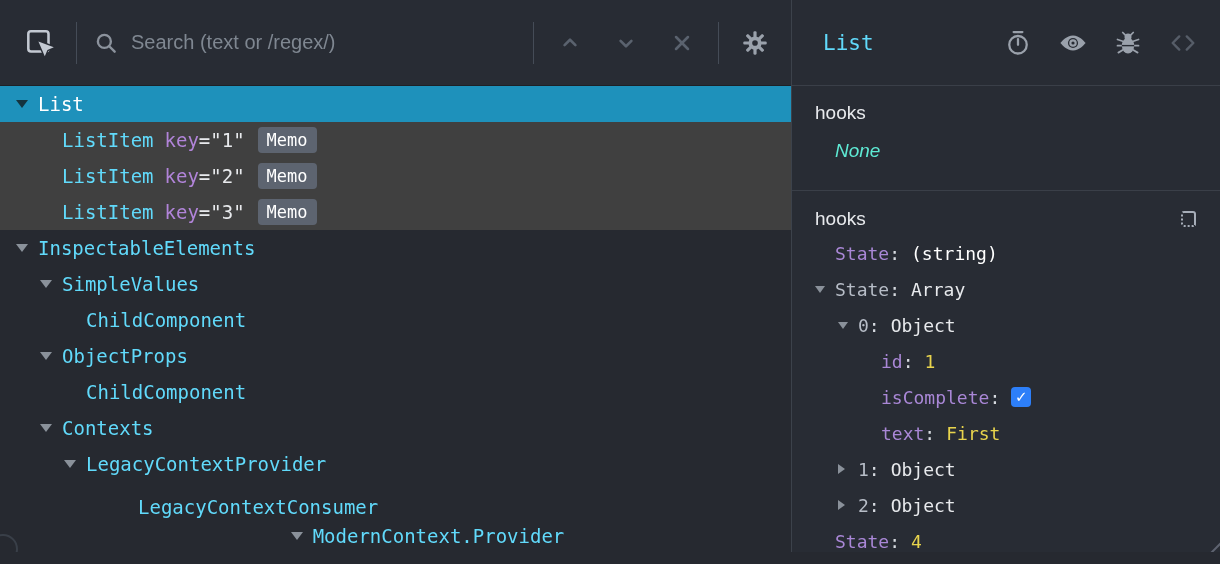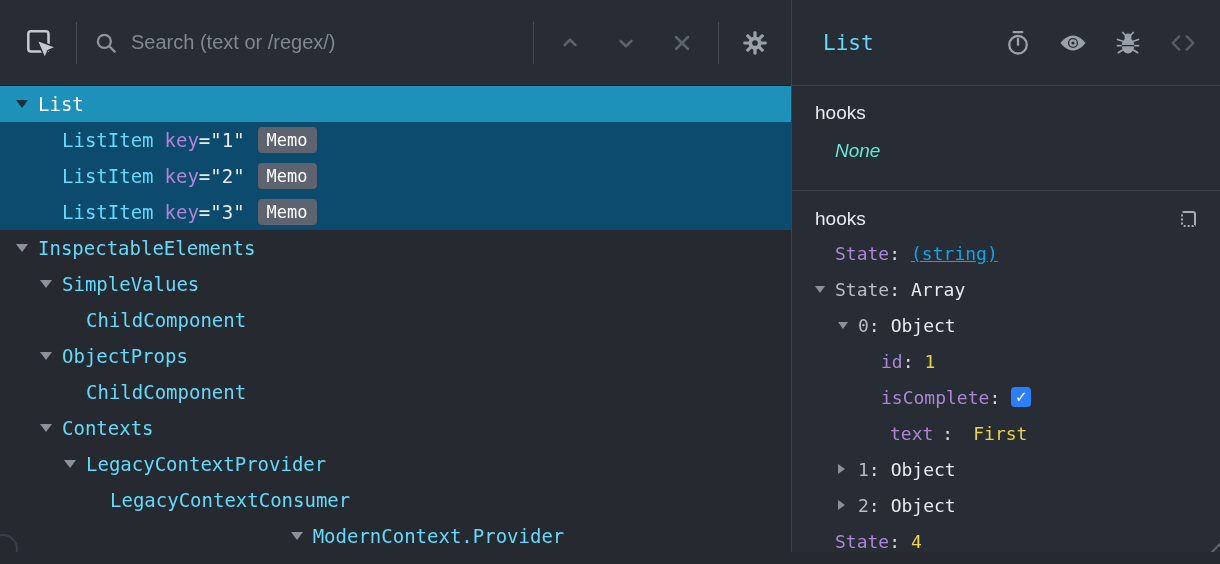--- a/index.html
+++ b/index.html
@@ -17,21 +17,21 @@
   .tb-divider { width:1px; height:42px; background:#454c57; margin:0 16px; }
   .search-wrap { display:flex; align-items:center; flex:1; }
   .search-input { flex:1; background:transparent; border:none; outline:none;
                   font:20px "Liberation Sans", sans-serif; color:#dfe3e8; margin-left:10px; }
   .search-input::placeholder { color:#7f8791; }
   .nav-group { display:flex; align-items:center; gap:16px; }
 
   .tree { flex:1; overflow:hidden; position:relative; }
   .tree-row { height:36px; display:flex; align-items:center; white-space:pre; cursor:pointer;
               font-family:"DejaVu Sans Mono", monospace; font-size:19px; }
-  .tree-row.subtree { background:#0c4a6e; }
+  .tree-row.subtree { background:#404040; }
   .tree-row.selected { background:#1e91bb; }
   .arrow-box { width:22px; min-width:22px; display:flex; align-items:center; }
   .tri { width:0; height:0; display:block; }
   .tri-down  { border-left:6px solid transparent; border-right:6px solid transparent; border-top:8px solid #8a919a; }
   .tri-right { border-top:6px solid transparent; border-bottom:6px solid transparent; border-left:8px solid #8a919a; }
   .selected .tri-down { border-top-color:#14333f; }
   .comp-name { color:#61dafb; }
   .selected .comp-name { color:#ffffff; }
   .attr { margin-left:11px; }
   .key-name { color:#b184d9; }
@@ -61,21 +61,21 @@
   .hook-row { height:36px; display:flex; align-items:center; white-space:pre; cursor:default;
               font-family:"DejaVu Sans Mono", monospace; font-size:18px; }
   .h-arrow-box { width:20px; min-width:20px; display:flex; align-items:center; }
   .h-arrow-box .tri-down  { border-left:5px solid transparent; border-right:5px solid transparent; border-top:7px solid #8a919a; }
   .h-arrow-box .tri-right { border-top:5px solid transparent; border-bottom:5px solid transparent; border-left:7px solid #8a919a; }
   .hname-leaf { color:#a987d6; }
   .hname-exp  { color:#b7bdc7; }
   .colon { color:#d7dbe0; }
   .hval { margin-left:11px; }
   .hval-plain  { color:#e8eaed;text-align:right; }
-  .hval-dim    { color:#0ea5e9;text-decoration:underline; }
+  .hval-dim    { color:#ffffff; }
   .hval-yellow { color:#e8d44d; }
   .checkbox { width:20px; height:20px; margin-left:11px; background:#2d7ff9; border-radius:4px;
               display:inline-flex; align-items:center; justify-content:center; cursor:pointer;
               color:#fff; font-size:15px; font-weight:bold; font-family:"DejaVu Sans", sans-serif; }
   .resize-grip { position:absolute; right:-3px; bottom:3px; width:14px; height:2px;
                  background:#6b7280; transform:rotate(-45deg); opacity:.8; pointer-events:none; }
 </style>
 </head>
 <body>
 
@@ -143,21 +143,21 @@
         <div class="tree-row subtree" style="padding-left: 40px;"><span class="arrow-box"></span><span class="comp-name">ListItem</span><span class="attr"><span class="key-name">key</span><span class="key-val">="1"</span></span><span class="badge">Memo</span></div>
         <div class="tree-row subtree" style="padding-left: 40px;"><span class="arrow-box"></span><span class="comp-name">ListItem</span><span class="attr"><span class="key-name">key</span><span class="key-val">="2"</span></span><span class="badge">Memo</span></div>
         <div class="tree-row subtree" style="padding-left: 40px;"><span class="arrow-box"></span><span class="comp-name">ListItem</span><span class="attr"><span class="key-name">key</span><span class="key-val">="3"</span></span><span class="badge">Memo</span></div>
         <div class="tree-row" style="padding-left: 16px;"><span class="arrow-box"><i class="tri tri-down"></i></span><span class="comp-name">InspectableElements</span></div>
         <div class="tree-row" style="padding-left: 40px;"><span class="arrow-box"><i class="tri tri-down"></i></span><span class="comp-name">SimpleValues</span></div>
         <div class="tree-row" style="padding-left: 64px;"><span class="arrow-box"></span><span class="comp-name">ChildComponent</span></div>
         <div class="tree-row" style="padding-left: 40px;"><span class="arrow-box"><i class="tri tri-down"></i></span><span class="comp-name">ObjectProps</span></div>
         <div class="tree-row" style="padding-left: 64px;"><span class="arrow-box"></span><span class="comp-name">ChildComponent</span></div>
         <div class="tree-row" style="padding-left: 40px;"><span class="arrow-box"><i class="tri tri-down"></i></span><span class="comp-name">Contexts</span></div>
         <div class="tree-row" style="padding-left: 64px;"><span class="arrow-box"><i class="tri tri-down"></i></span><span class="comp-name">LegacyContextProvider</span></div>
-        <div class="tree-row" style="padding-left: 88px;"><span class="arrow-box"></span><span class="comp-name">LegacyContextConsumer</span></div>
+        <div class="tree-row" style="padding-left: 116px; align-items: flex-end;"><span class="arrow-box"></span><span class="comp-name">LegacyContextConsumer</span></div>
         <div class="tree-row" style="padding-left: 64px; justify-content: center;"><span class="arrow-box"><i class="tri tri-down"></i></span><span class="comp-name">ModernContext.Provider</span></div>
         <div class="tree-row" style="padding-left: 88px;"><span class="arrow-box"></span><span class="comp-name">ModernContext.Consumer</span></div>
       </div>
     <div class="corner-arc"></div>
   </div>
 
   <div class="right">
     <div class="detail-header">
       <span class="detail-title">List</span>
       <div class="hdr-icons">
@@ -211,21 +211,21 @@
       <div class="hooks-header">
         <span class="section-label">hooks</span>
         <span class="hook-load-icon"></span>
       </div>
       <div id="hooks-rows">
           <div class="hook-row" style="padding-left: 23px;"><span class="h-arrow-box"></span><span class="hname-leaf">State</span><span class="colon">:</span><span class="hval hval-dim">(string)</span></div>
           <div class="hook-row" style="padding-left: 23px;"><span class="h-arrow-box"><i class="tri tri-down"></i></span><span class="hname-exp">State</span><span class="colon">:</span><span class="hval hval-plain">Array</span></div>
           <div class="hook-row" style="padding-left: 46px;"><span class="h-arrow-box"><i class="tri tri-down"></i></span><span class="hname-exp">0</span><span class="colon">:</span><span class="hval hval-plain">Object</span></div>
           <div class="hook-row" style="padding-left: 69px;"><span class="h-arrow-box"></span><span class="hname-leaf">id</span><span class="colon">:</span><span class="hval hval-yellow">1</span></div>
           <div class="hook-row" style="padding-left: 69px;"><span class="h-arrow-box"></span><span class="hname-leaf">isComplete</span><span class="colon">:</span><span class="checkbox">✓</span></div>
-          <div class="hook-row" style="padding-left: 69px; gap: 9px;"><span class="h-arrow-box"></span><span class="hname-leaf">text</span><span class="colon">:</span><span class="hval hval-yellow">First</span></div>
+          <div class="hook-row" style="padding-left: 69px;"><span class="h-arrow-box"></span><span class="hname-leaf">text</span><span class="colon">:</span><span class="hval hval-yellow">First</span></div>
           <div class="hook-row" style="padding-left: 46px;"><span class="h-arrow-box"><i class="tri tri-right"></i></span><span class="hname-exp">1</span><span class="colon">:</span><span class="hval hval-plain">Object</span></div>
           <div class="hook-row" style="padding-left: 46px;"><span class="h-arrow-box"><i class="tri tri-right"></i></span><span class="hname-exp">2</span><span class="colon">:</span><span class="hval hval-plain">Object</span></div>
           <div class="hook-row" style="padding-left: 23px;"><span class="h-arrow-box"></span><span class="hname-leaf">State</span><span class="colon">:</span><span class="hval hval-yellow">4</span></div>
           <div class="hook-row" style="padding-left: 23px;"><span class="h-arrow-box"></span><span class="hname-leaf">Callback</span><span class="colon">:</span><span class="hval hval-plain">f ()</span></div>
         </div>
     </div>
     <div class="resize-grip"></div>
   </div>
 </div>
 

